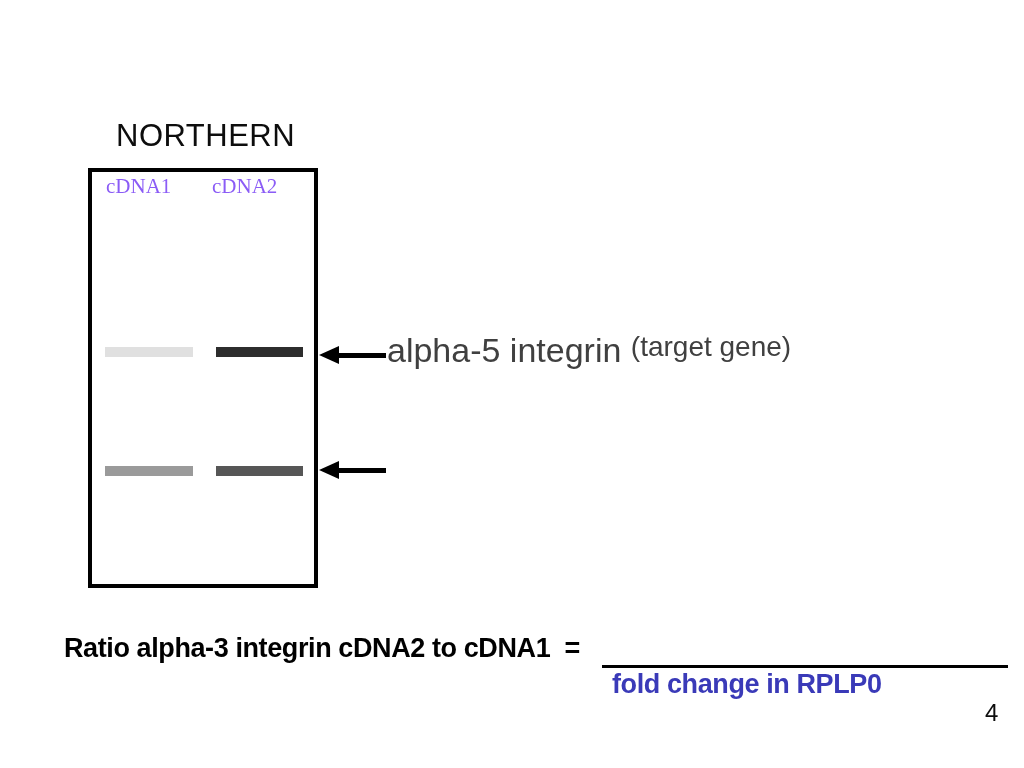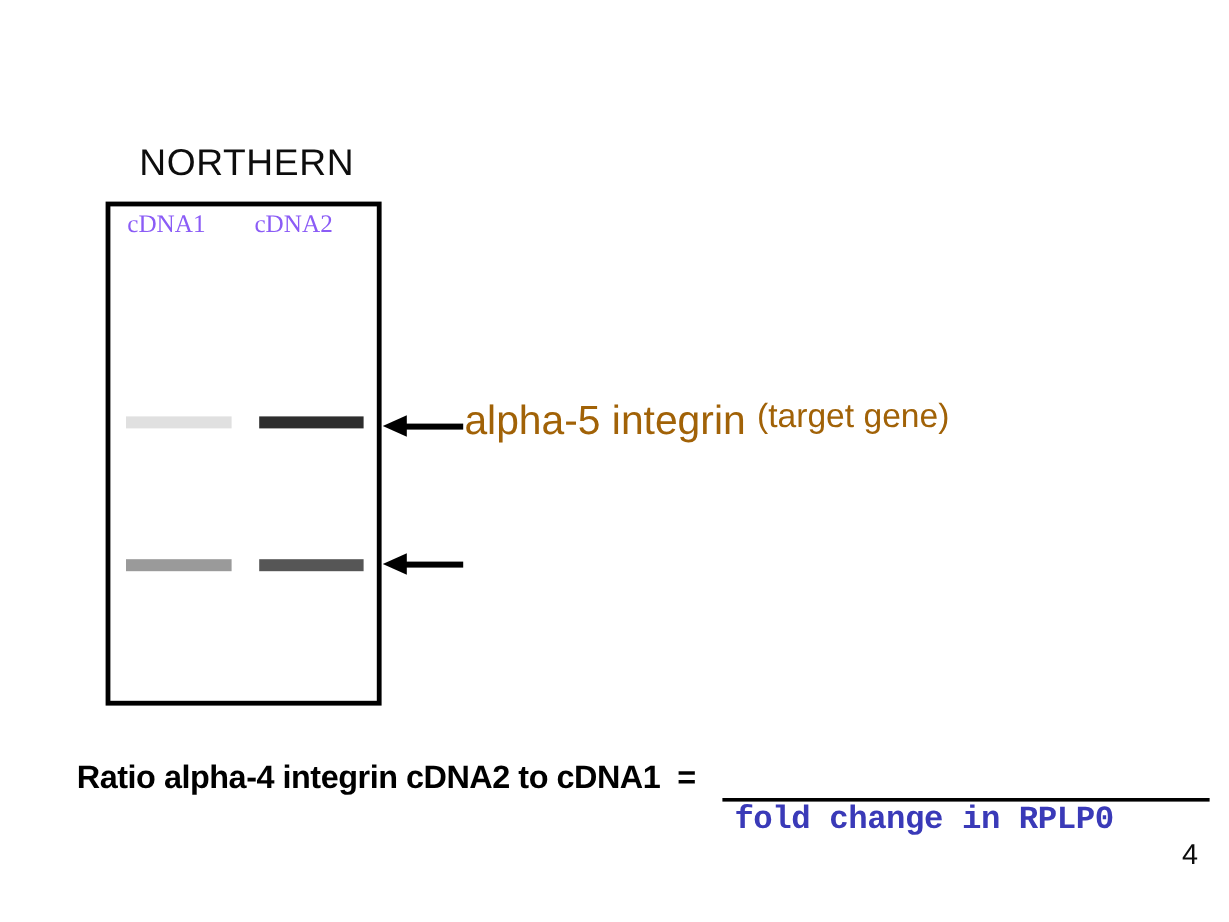--- a/index.html
+++ b/index.html
@@ -71,21 +71,21 @@
   .arrow-alpha5 .arrow-head  { top: 346px; }
   .arrow-rplp0 .arrow-shaft  { top: 468px; }
   .arrow-rplp0 .arrow-head   { top: 461px; }
 
   .ann-alpha5 {
     left: 387px;
     top: 333px;
     font-size: 34px;
     line-height: 1;
     white-space: nowrap;
-    color: #a16207;
+    color: #404040;
   }
   .ann-alpha5 .note {
     font-size: 28px;
     vertical-align: 6px;
   }
   .ann-rplp0 {
     left: 388px;
     top: 452px;
     font-size: 30px;
     line-height: 1;
@@ -160,22 +160,22 @@
   </div>
 
   <div class="arrow-rplp0">
     <div class="abs arrow-head"></div>
     <div class="abs arrow-shaft"></div>
   </div>
 
   <div class="abs ann-alpha5"><span>alpha-5 integrin</span> <span class="note">(target gene)</span></div>
 
 
-  <div class="abs formula-lhs">Ratio alpha-4 integrin cDNA2 to cDNA1  =</div>
+  <div class="abs formula-lhs">Ratio alpha-3 integrin cDNA2 to cDNA1  =</div>
 
 
   <div class="abs fraction-bar"></div>
 
-  <div class="abs formula-den" style="color: rgb(58, 58, 184); font-family: Liberation Mono, monospace;">fold change in RPLP0</div>
+  <div class="abs formula-den" style="color: rgb(58, 58, 184);">fold change in RPLP0</div>
 
   <div class="abs page-number">4</div>
 
 </div>
 
 </body></html>

